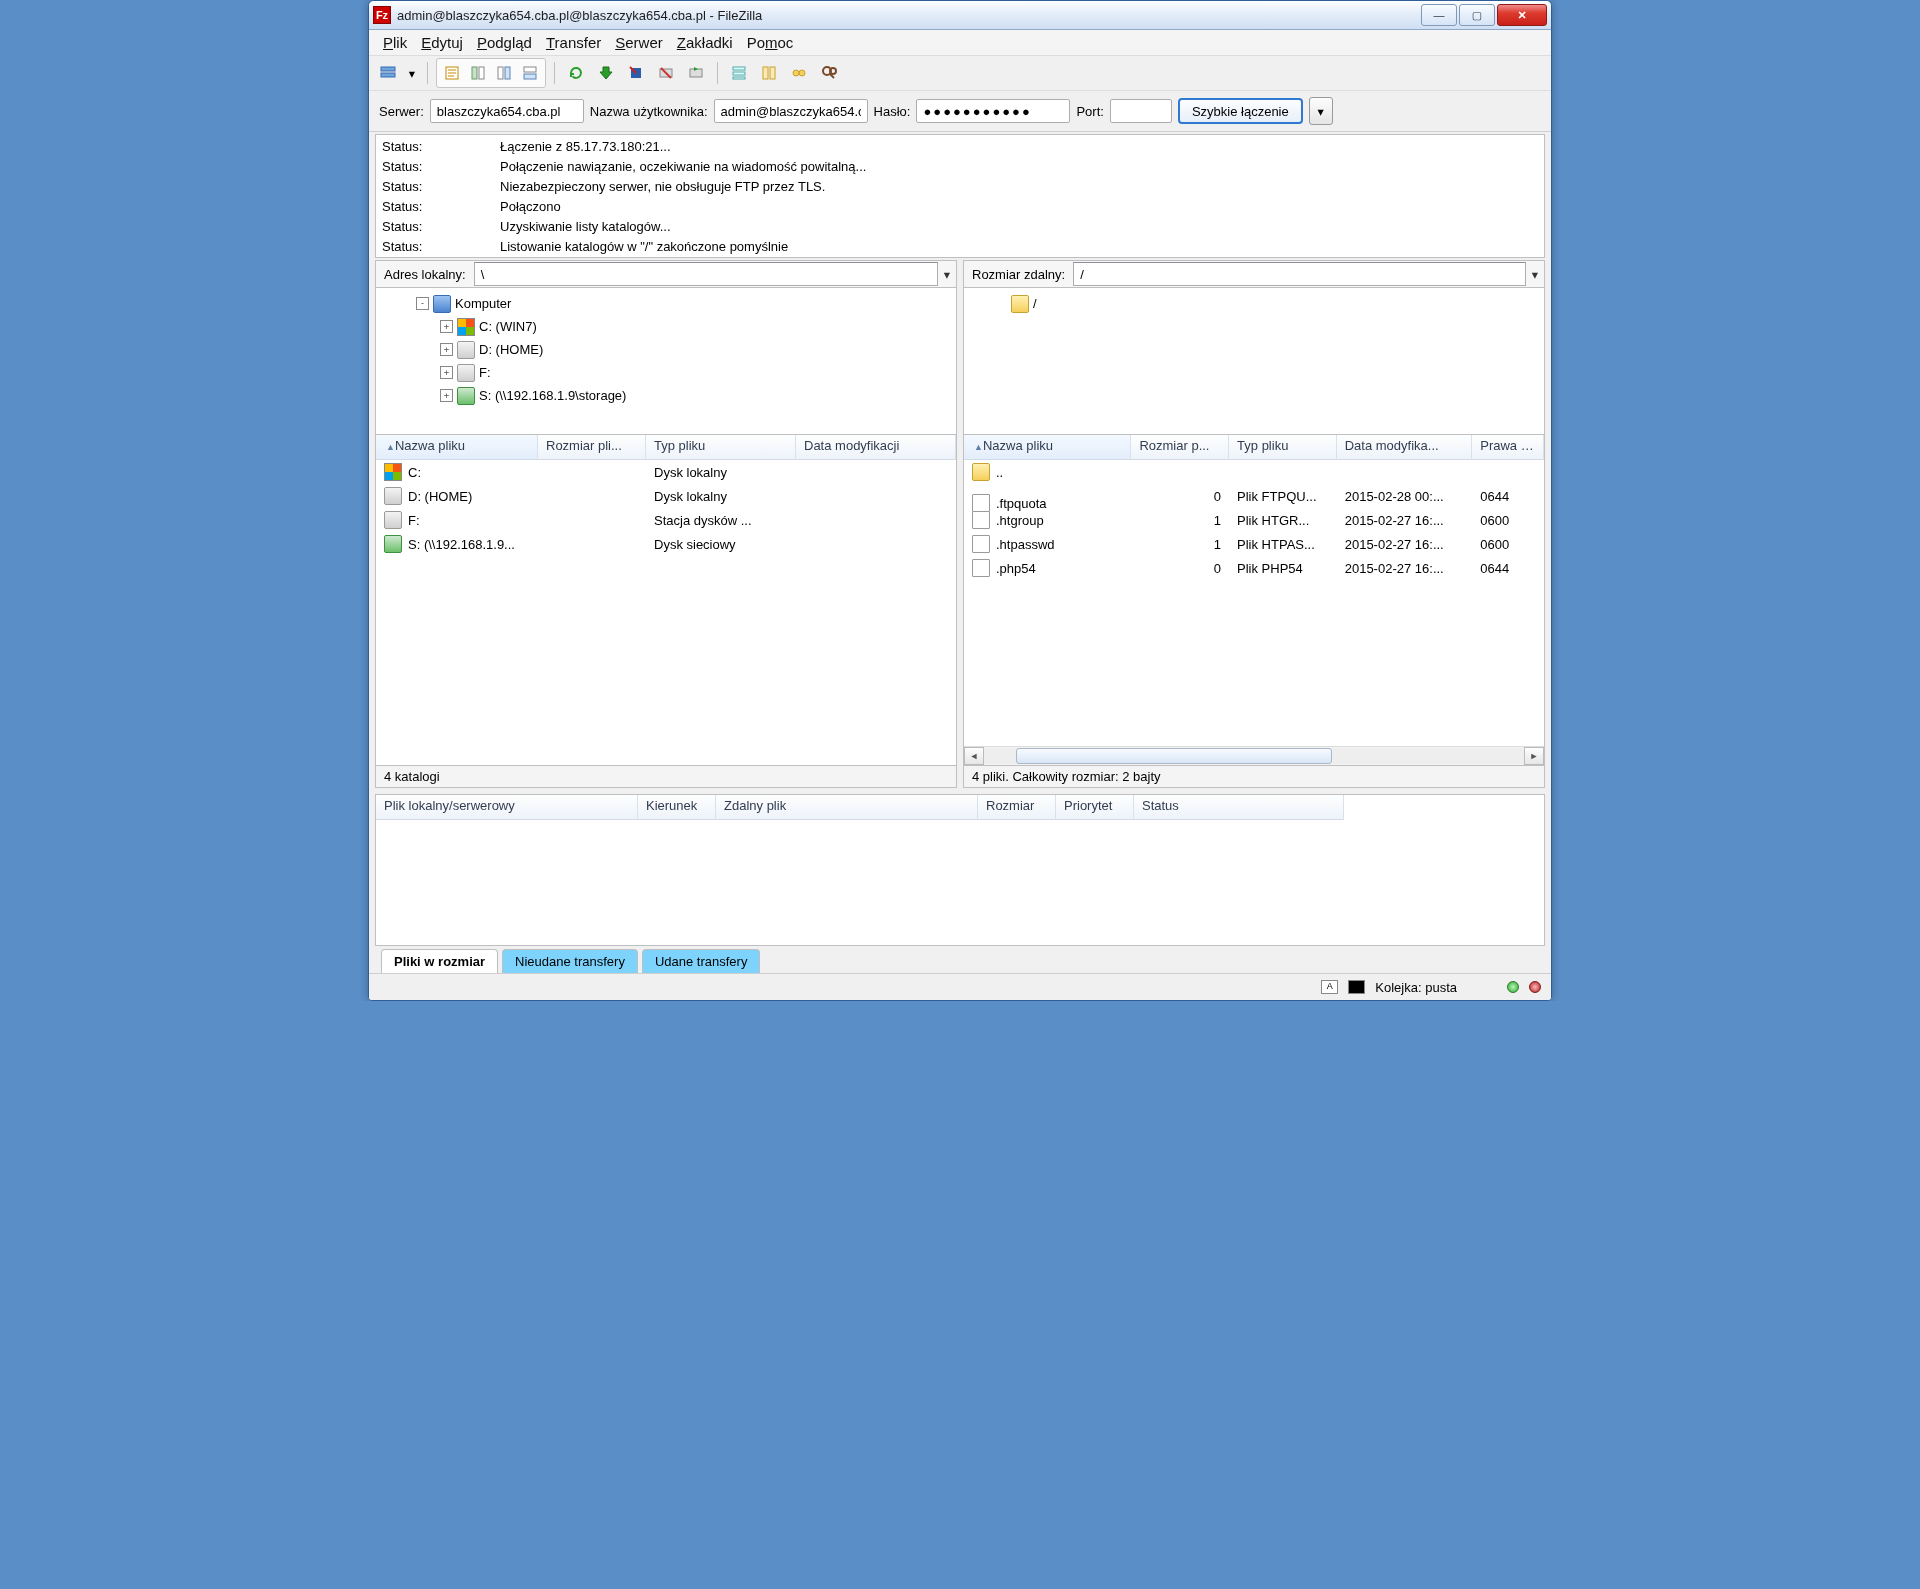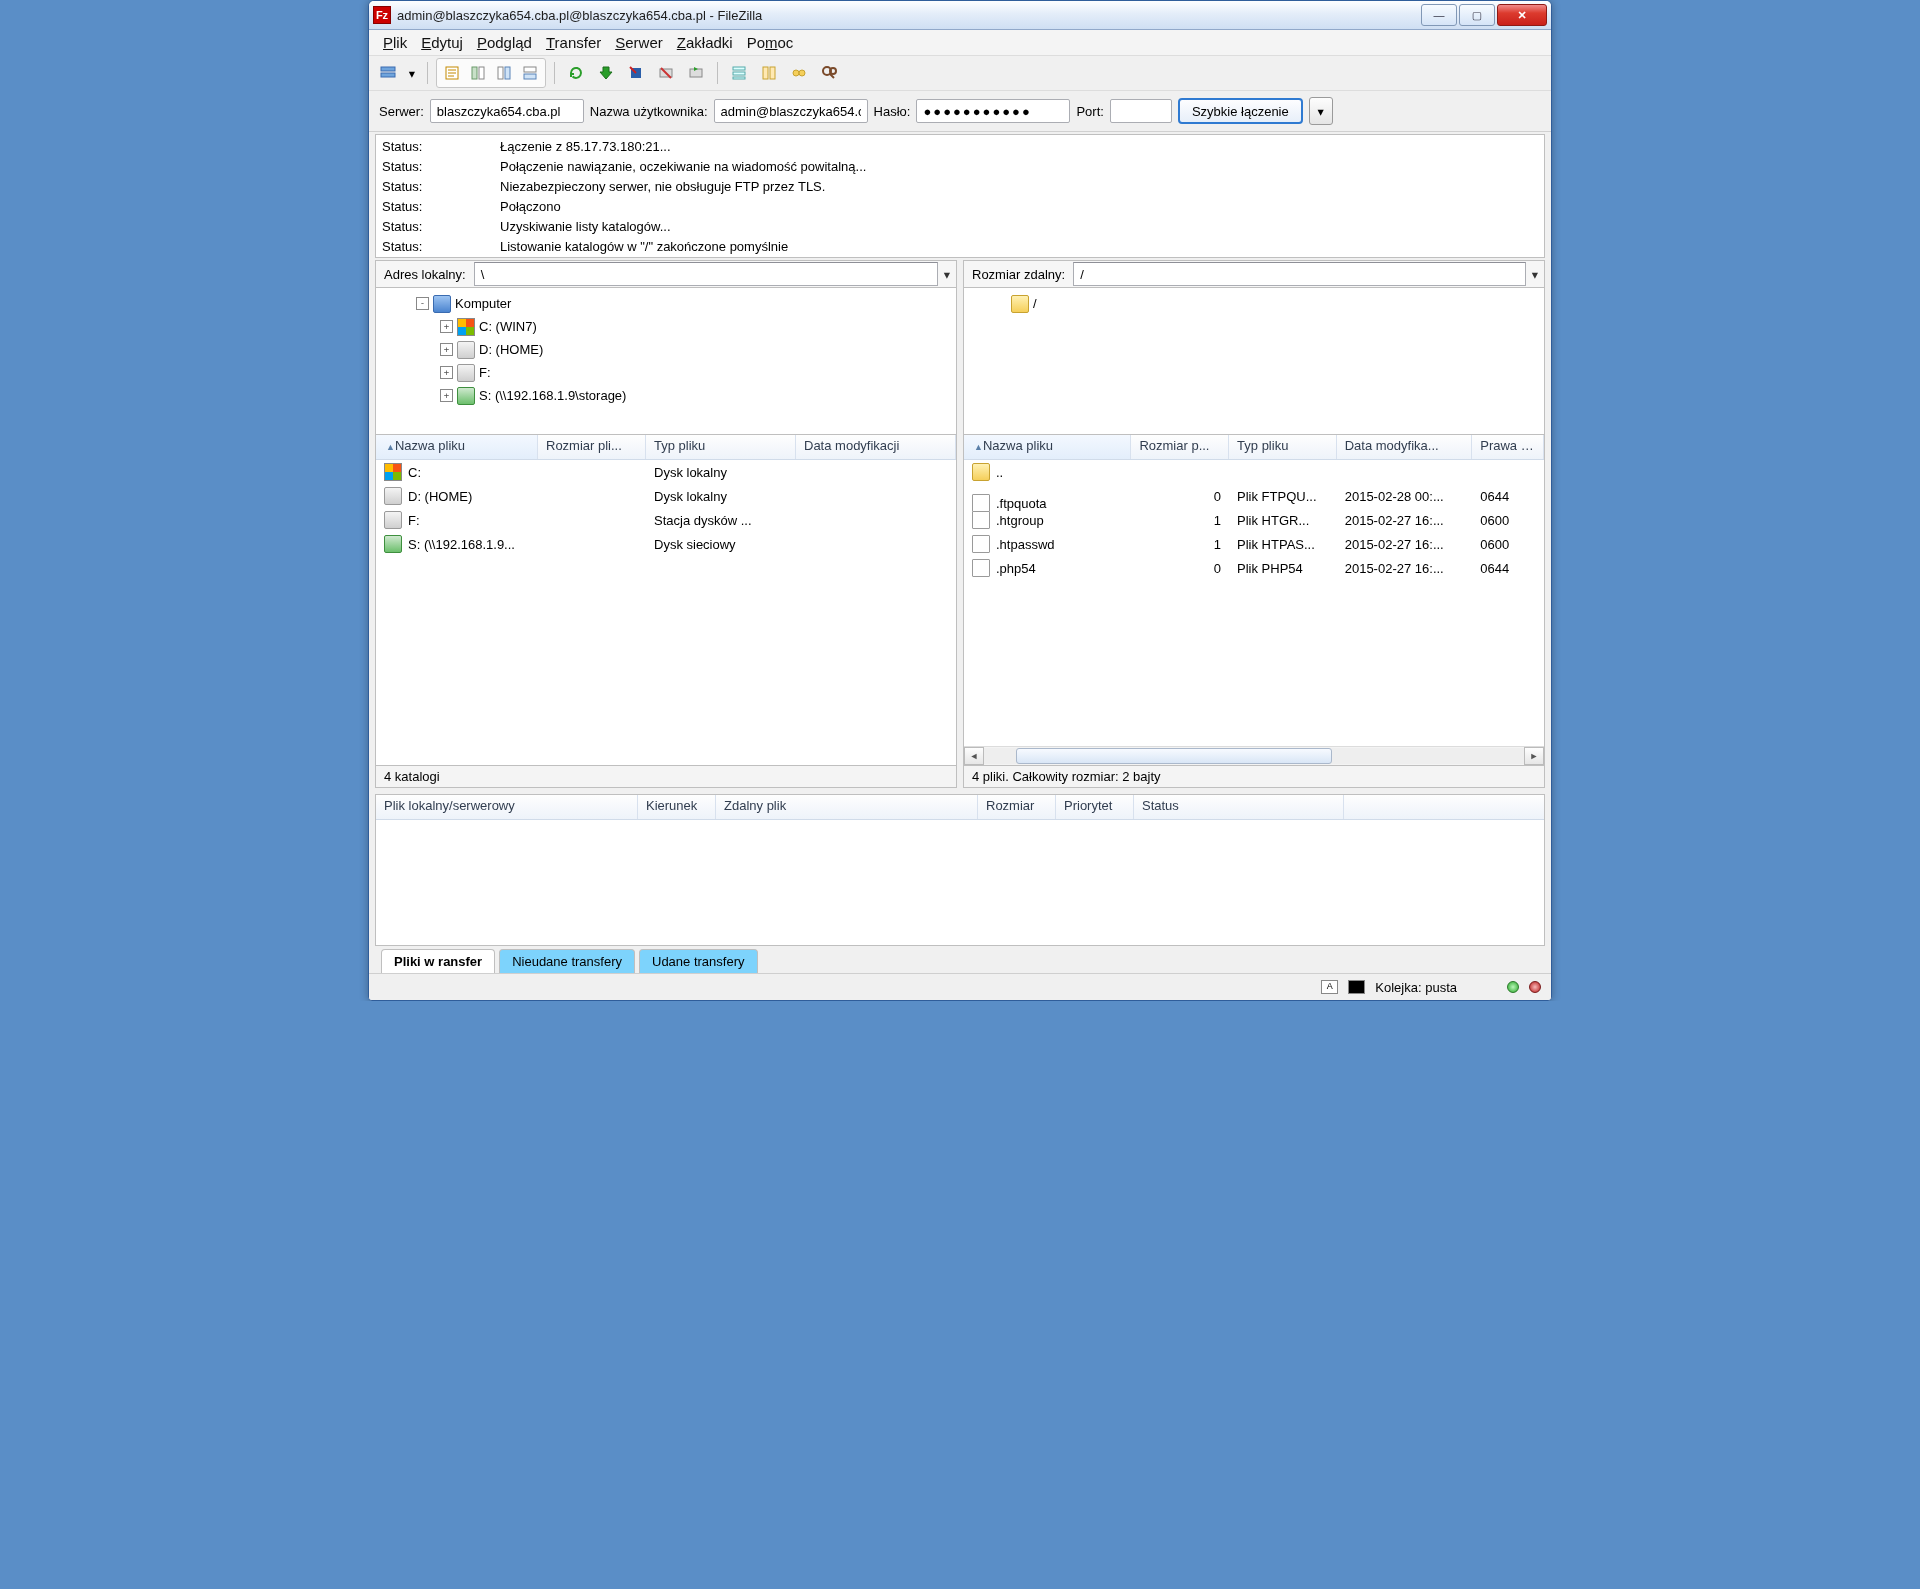--- a/index.html
+++ b/index.html
@@ -50,21 +50,21 @@
 .col.sorted{background:linear-gradient(#f3f8ff,#e3eefb);}
 .sort-arrow{font-size:9px;color:#5a7fa8;margin-left:2px;}
 .list-body{flex:1;overflow:auto;font-size:13px;}
 .row{display:flex;align-items:center;height:24px;}
 .cell{padding:0 8px;box-sizing:border-box;white-space:nowrap;overflow:hidden;text-overflow:ellipsis;display:flex;align-items:center;gap:6px;}
 .hscroll{height:18px;border-top:1px solid #dcdcdc;display:flex;align-items:center;background:#f3f3f3;}
 .hscroll .arrow{width:18px;height:16px;border:1px solid #bbb;background:linear-gradient(#fdfdfd,#e6e6e6);display:flex;align-items:center;justify-content:center;font-size:9px;color:#555;}
 .hscroll .track{flex:1;height:16px;background:#eee;position:relative;}
 .hscroll .thumb{position:absolute;left:6%;width:58%;top:0;bottom:0;border:1px solid #aab8cb;border-radius:3px;background:linear-gradient(#f7faff,#d9e6f6);}
 .status-line{border:1px solid #bfbfbf;border-top:none;background:#f4f4f4;padding:3px 8px;font-size:13px;}
-.queue{margin:4px 6px 0;border:1px solid #bfbfbf;background:#fff;display:flex;flex-direction:column;height:150px;}
+.queue{margin:4px 6px 0;border:1px solid #bfbfbf;background:#fff;display:flex;flex-direction:row;height:150px;}
 .queue .list-head{background:linear-gradient(#fefefe,#eef3fa);}
 .queue-body{flex:1;background:#fff;}
 .tabs{display:flex;gap:4px;padding:3px 6px 0;margin:0 6px;}
 .tab{padding:4px 12px;border:1px solid #bfbfbf;border-bottom:none;border-radius:4px 4px 0 0;background:#7dd3fc;font-size:13px;cursor:default;}
 .tab.active{background:#fff;font-weight:600;}
 .statusbar{height:26px;border-top:1px solid #cfcfcf;background:#f0f0f0;display:flex;align-items:center;padding:0 10px;gap:10px;font-size:13px;}
 .statusbar .spacer{flex:1;}
 .led{width:10px;height:10px;border-radius:50%;display:inline-block;border:1px solid #888;}
 .led.green{background:radial-gradient(#b8f5b8,#2aa82a);border-color:#2a7a2a;}
 .led.red{background:radial-gradient(#f7baba,#b81a1a);border-color:#7a1a1a;}
@@ -414,21 +414,21 @@
         <div class="col" style="width: 78px;">Kierunek</div>
         <div class="col" style="width: 262px;">Zdalny plik</div>
         <div class="col" style="width: 78px;">Rozmiar</div>
         <div class="col" style="width: 78px;">Priorytet</div>
         <div class="col" style="width: 210px;">Status</div>
       </div>
     <div class="queue-body"></div>
   </div>
 
   <div class="tabs">
-    <div class="tab active">Pliki w ransfer</div>
+    <div class="tab active">Pliki w rozmiar</div>
     <div class="tab">Nieudane transfery</div>
     <div class="tab">Udane transfery</div>
   </div>
 
   <div class="statusbar">
     <span class="spacer"></span>
     <span class="small-ico">A</span>
     <span class="small-ico" style="background:#000;color:#fff"></span>
     <span>Kolejka: pusta</span>
     <span style="width:30px"></span>

